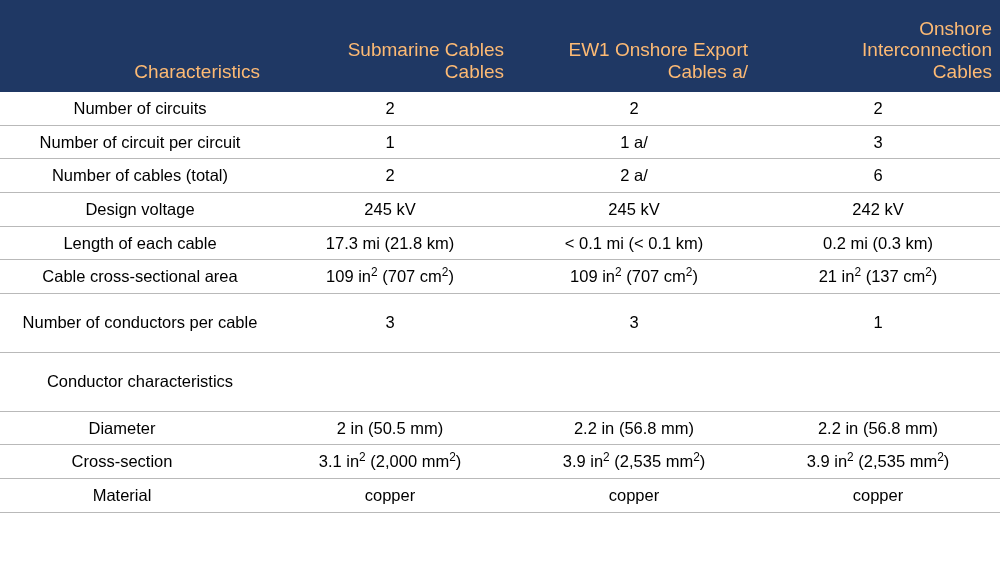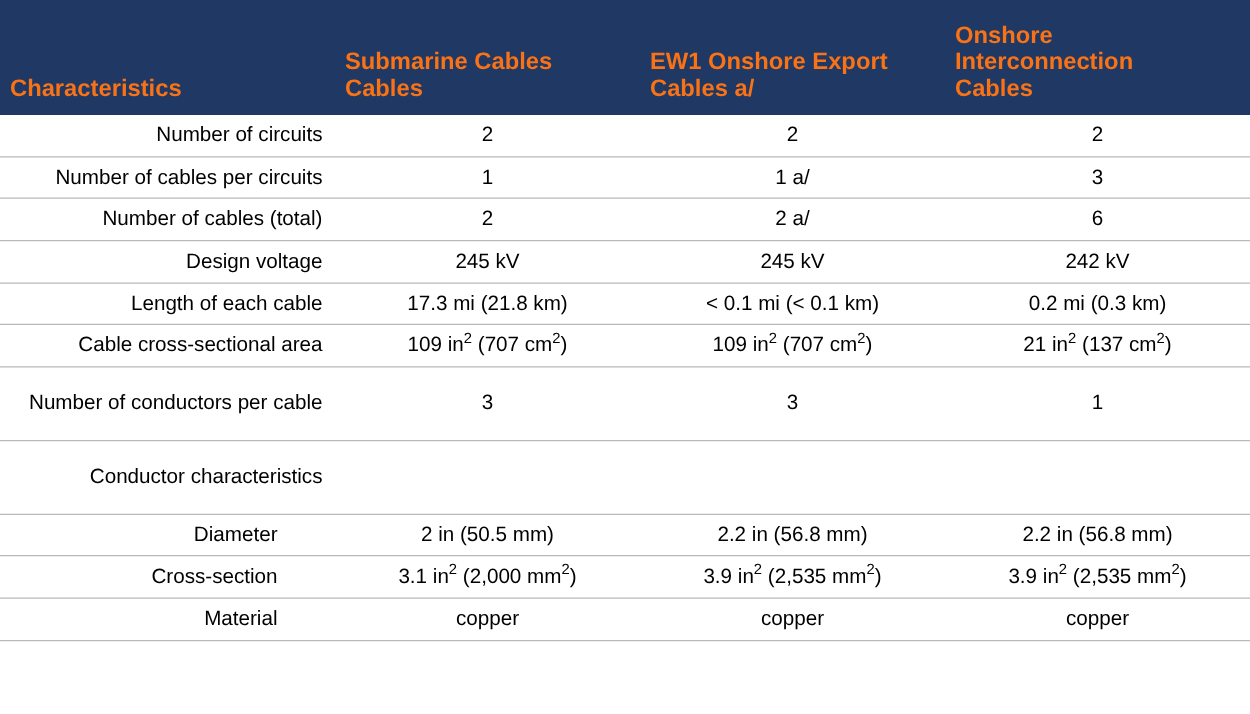--- a/index.html
+++ b/index.html
@@ -25,43 +25,43 @@
     border-collapse: collapse;
     table-layout: fixed;
   }
   table.cable-table col.c0 { width: 268px; }
   table.cable-table col.c1 { width: 244px; }
   table.cable-table col.c2 { width: 244px; }
   table.cable-table col.c3 { width: 244px; }
 
   thead th {
     background: #1f3864;
-    color: #f97316;
+    color: #fdba74;
     font-size: 19px;
-    font-weight: bold;
-    text-align: left;
+    font-weight: normal;
+    text-align: right;
     vertical-align: bottom;
     padding: 6px 8px 10px 8px;
     height: 76px;
     line-height: 1.12;
     border: none;
   }
   thead th.head-char {
     vertical-align: bottom;
   }
   tbody td {
     font-size: 16.5px;
     padding: 6px 10px;
     border-bottom: 1px solid #b9b9b9;
     line-height: 1.25;
     vertical-align: middle;
     background: #ffffff;
   }
   tbody td.label {
-    text-align: right;
+    text-align: center;
     padding-left: 22px;
   }
   tbody td.val {
     text-align: center;
   }
   tbody tr.tall td {
     height: 46px;
   }
   .indent1 { padding-left: 10px; }
   .sub-label {
@@ -108,21 +108,21 @@
       </tr>
     </thead>
     <tbody id="table-body">
         <tr>
           <td class="label indent1">Number of circuits</td>
           <td class="val">2</td>
           <td class="val">2</td>
           <td class="val">2</td>
         </tr>
         <tr>
-          <td class="label indent1">Number of cables per circuits</td>
+          <td class="label indent1">Number of circuit per circuit</td>
           <td class="val">1</td>
           <td class="val">1 a/</td>
           <td class="val">3</td>
         </tr>
         <tr>
           <td class="label indent1">Number of cables (total)</td>
           <td class="val">2</td>
           <td class="val">2 a/</td>
           <td class="val">6</td>
         </tr>

